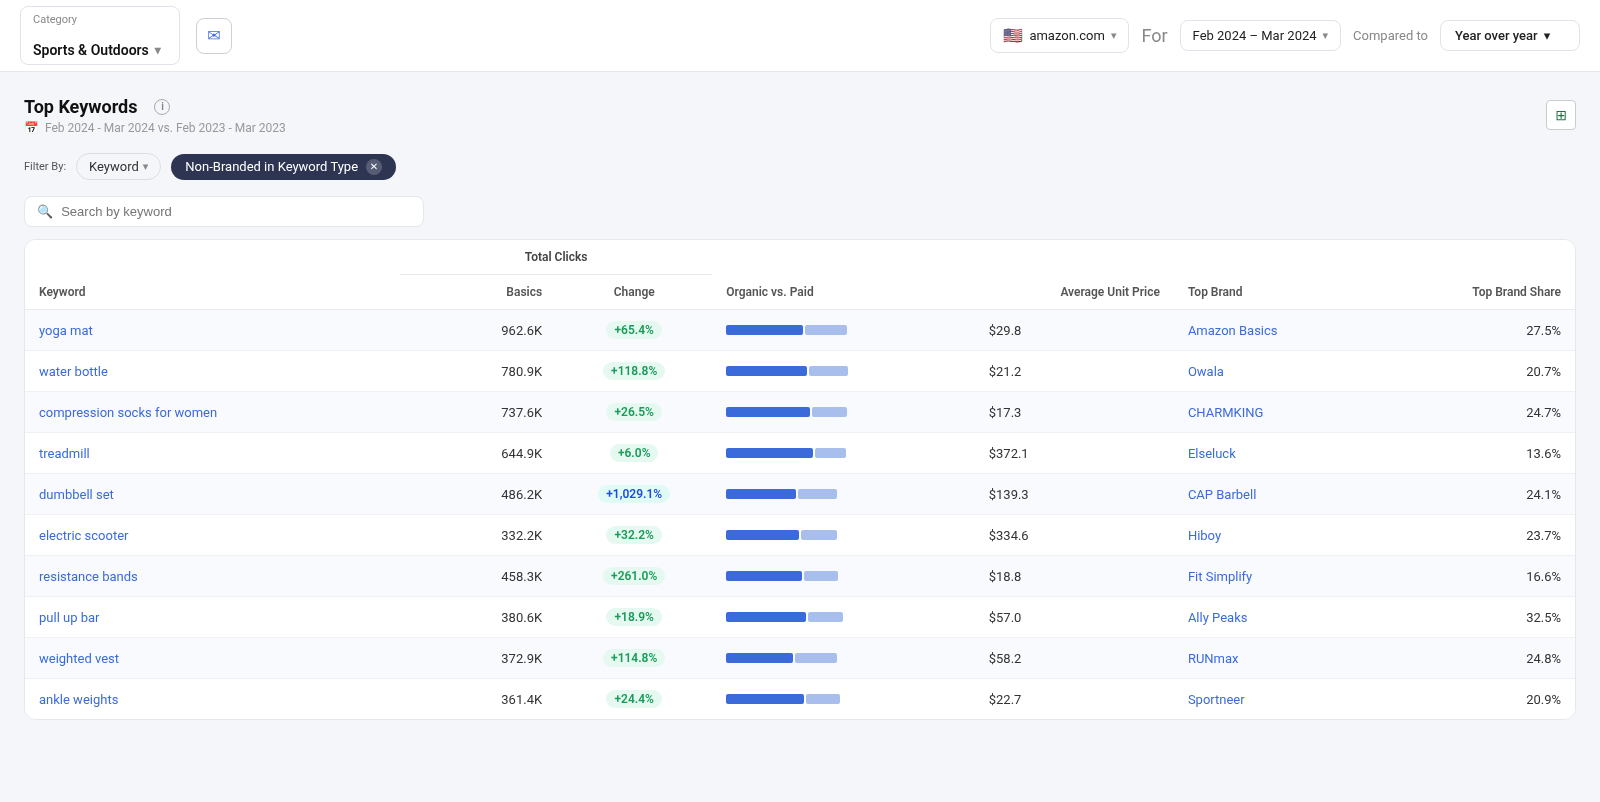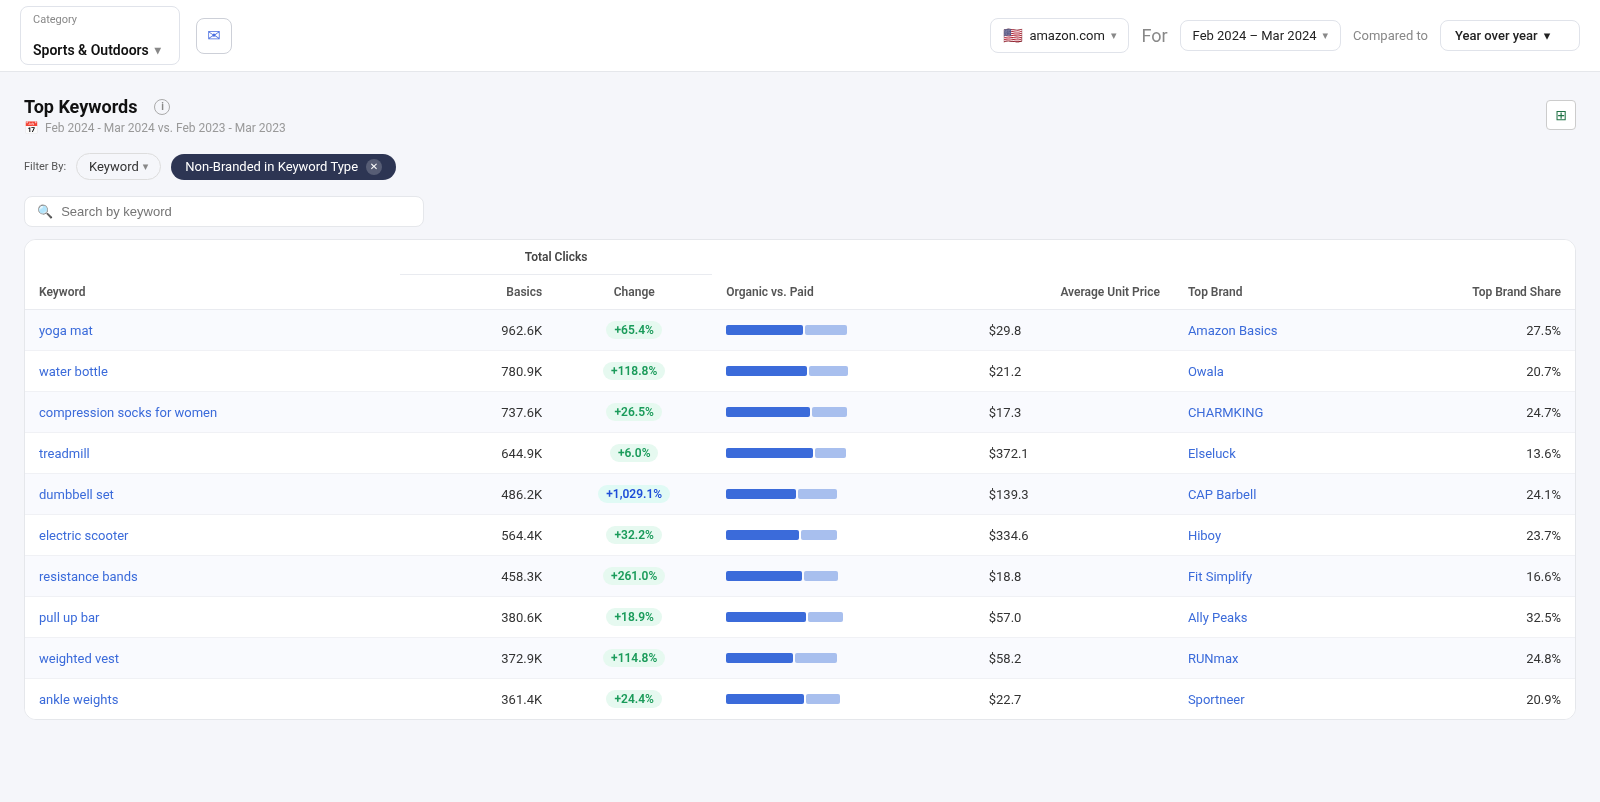--- a/index.html
+++ b/index.html
@@ -360,21 +360,21 @@
     <td class="col-price price-val">$139.3</td>
     <td class="col-brand">
       <a class="brand-link">CAP Barbell</a>
     </td>
     <td class="col-share share-val">24.1%</td>
   </tr>
           <tr>
     <td class="col-keyword">
       <a class="keyword-link">electric scooter</a>
     </td>
-    <td class="col-clicks clicks-val">564.4K</td>
+    <td class="col-clicks clicks-val">332.2K</td>
     <td class="col-change">
       <span class="change-badge change-green">+32.2%</span>
     </td>
     <td class="col-organic">
       <div class="bar-container">
         <div class="bar-organic" style="width:73px;"></div>
         <div class="bar-paid" style="width:36px;"></div>
       </div>
     </td>
     <td class="col-price price-val">$334.6</td>

